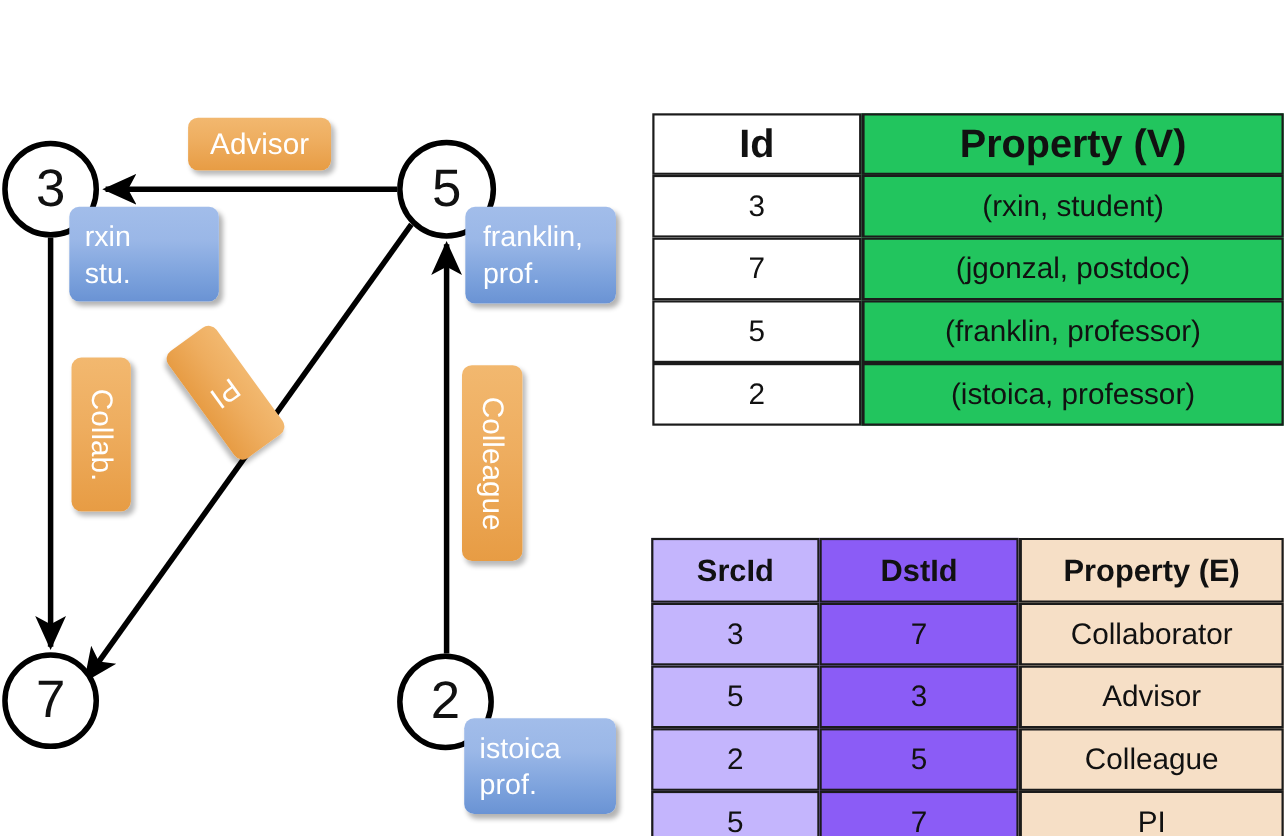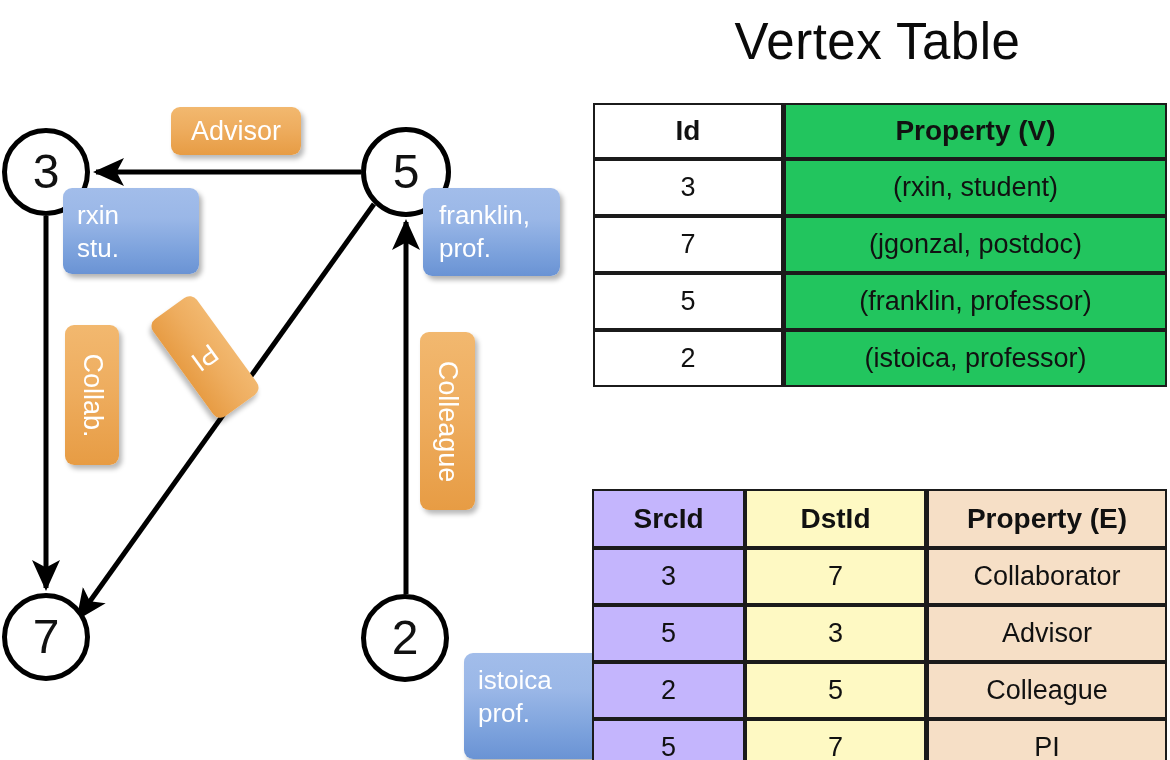--- a/index.html
+++ b/index.html
@@ -48,21 +48,21 @@
     box-shadow:3px 4px 5px rgba(0,0,0,0.30);
     color:#ffffff;
     font-family:"Liberation Sans", sans-serif;
     font-size:26px;font-weight:300;line-height:1.28;
     padding:11px 0 0 14px;box-sizing:border-box;
     white-space:pre-line;
   }
   #vbox-rxin{left:63px;top:188px;width:136px;height:86px;}
   #vbox-franklin{left:423px;top:188px;width:137px;height:88px;padding-left:16px;}
   #vbox-jgonzal{left:62px;top:652px;width:139px;height:88px;}
-  #vbox-istoica{left:422px;top:653px;width:138px;height:106px;margin-left:42px;}
+  #vbox-istoica{left:422px;top:653px;width:138px;height:87px;}
 
   
   .ebox{
     position:absolute;border-radius:9px;
     background:linear-gradient(to bottom,#f2b86f 0%,#eead5f 45%,#e79c44 100%);
     box-shadow:3px 4px 5px rgba(0,0,0,0.28);
     color:#ffffff;
     font-family:"Liberation Sans", sans-serif;
     font-size:27px;font-weight:300;
     display:flex;align-items:center;justify-content:center;
@@ -91,38 +91,37 @@
     font-weight:300;
     color:#111;
     text-align:center;
     padding:0;
   }
   .tbl td.hd{font-weight:bold;}
 
   
   #vertex-table{left:593px;top:103px;width:574px;}
   #vertex-table td{font-size:27px;height:53px;}
-  #vertex-table td.hd{font-size:28px;height:52px;}
+  #vertex-table td.hd{font-size:36px;height:52px;}
   #vertex-table td.c-id{width:186px;background:#ffffff;}
   #vertex-table td.c-prop{background:#22c55e;border-left-width:3px;}
 
   
   #edge-table{left:592px;top:489px;width:575px;}
   #edge-table td{font-size:27px;height:53px;}
   #edge-table td.hd{font-size:28px;height:55px;}
   #edge-table td.c-src{width:149px;background:#c4b5fd;}
-  #edge-table td.c-dst{width:177px;background:#fef9c3;margin-top:24px;}
+  #edge-table td.c-dst{width:177px;background:#8b5cf6;margin-top:24px;}
   #edge-table td.c-prop{background:#f6dfc6;border-left-width:3px;}
 </style>
 </head>
 <body>
 
 <div class="stage">
 
-  <div class="title" id="title-vertex-table">Vertex Table</div>
 
   <svg id="graph-svg" viewBox="0 0 585 760" xmlns="http://www.w3.org/2000/svg">
     <defs>
       <marker id="arrowhead" markerWidth="7" markerHeight="7" refX="5.6" refY="3.1" orient="auto" markerUnits="strokeWidth">
         <path d="M0,0.3 L6.2,3.1 L0,5.9 L1.5,3.1 Z" fill="#000"></path>
       </marker>
     </defs>
 
     <g>
       <line x1="361" y1="172" x2="96" y2="172" stroke="#000" stroke-width="5" marker-end="url(#arrowhead)"></line>

